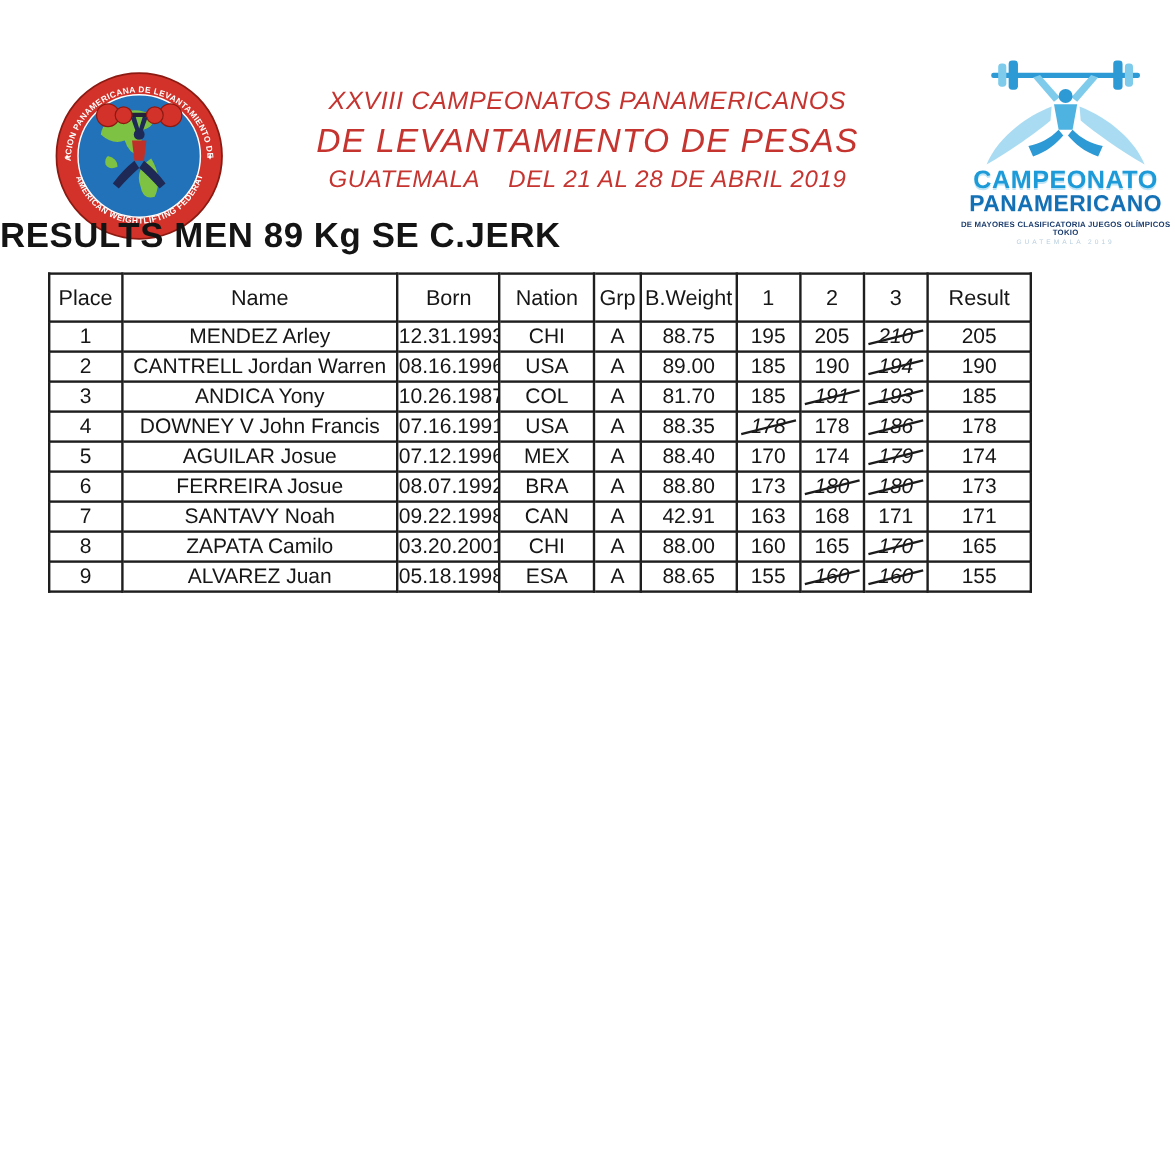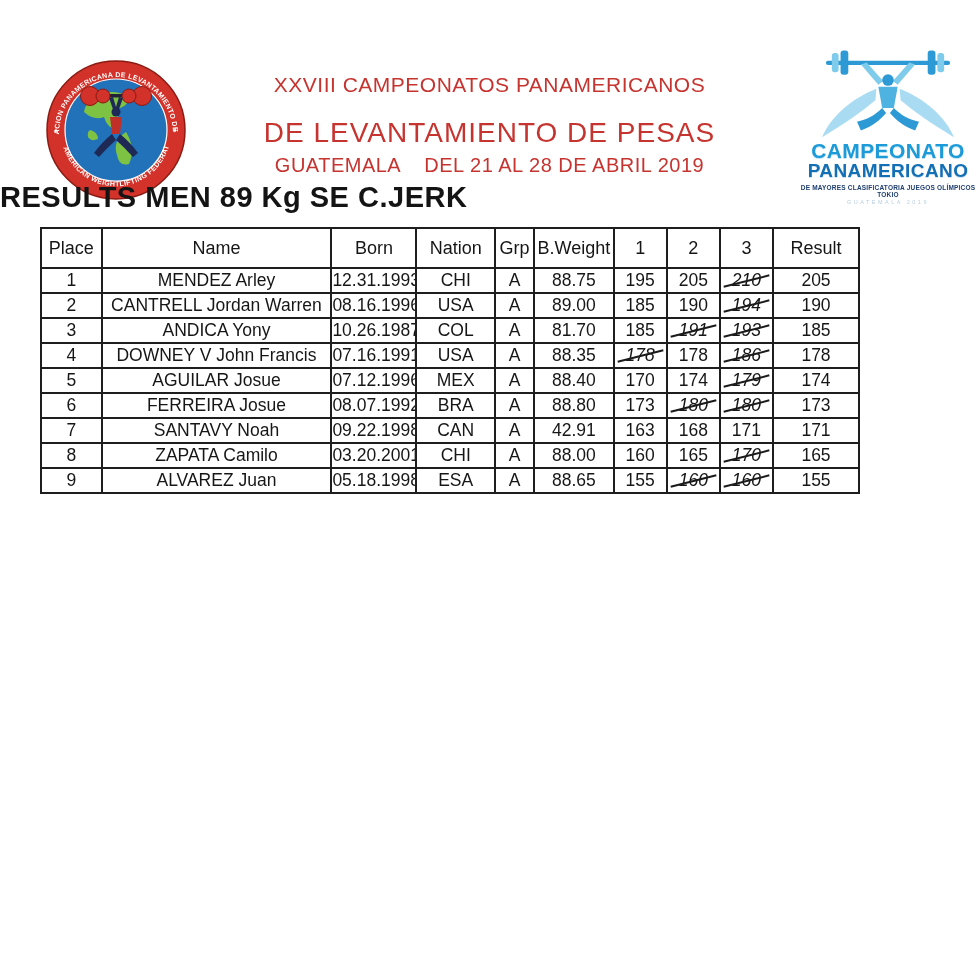--- a/index.html
+++ b/index.html
@@ -8,23 +8,23 @@
     width:979px; height:979px; position:relative; overflow:hidden;
     font-family:"Liberation Sans", sans-serif; color:#1a1a1a;
   }
 
   
   .page-header { position:absolute; left:0; top:0; width:979px; height:226px; }
 
   .left-logo { position:absolute; left:46px; top:60px; width:140px; height:140px; }
   .left-logo svg { width:100%; height:100%; display:block; }
 
-  .title-block { position:absolute; left:110px; right:110px; top:72px; text-align:center; color:#C63430; }
+  .title-block { position:absolute; left:110px; right:110px; top:72px; text-align:center; color:#C63430;font-style:italic; }
   .red-line1 { font-size:21px; letter-spacing:0.5px; line-height:1.25; }
-  .red-line2 { font-size:28px; letter-spacing:1px; line-height:1.22; margin-top:18px; }
+  .red-line2 { font-size:28px; letter-spacing:1px; line-height:1.22; margin-top:3px; }
   .red-line3 { font-size:20px; letter-spacing:0.5px; margin-top:4px; white-space:pre; }
 
   .page-title {
     position:absolute; left:0; right:0; top:181px; text-align:left;
     font-size:29px; font-weight:bold; color:#141414; letter-spacing:0.5px;
   }
 
   .right-logo { position:absolute; left:799px; top:50px; width:178px; height:160px; text-align:center; }
   .right-logo svg { width:162px; height:92px; display:block; margin:0 auto; }
   .logo-word1 { font-size:21px; font-weight:900; color:#1D9AD8; letter-spacing:0.4px; line-height:1.0; margin-top:-2px;

